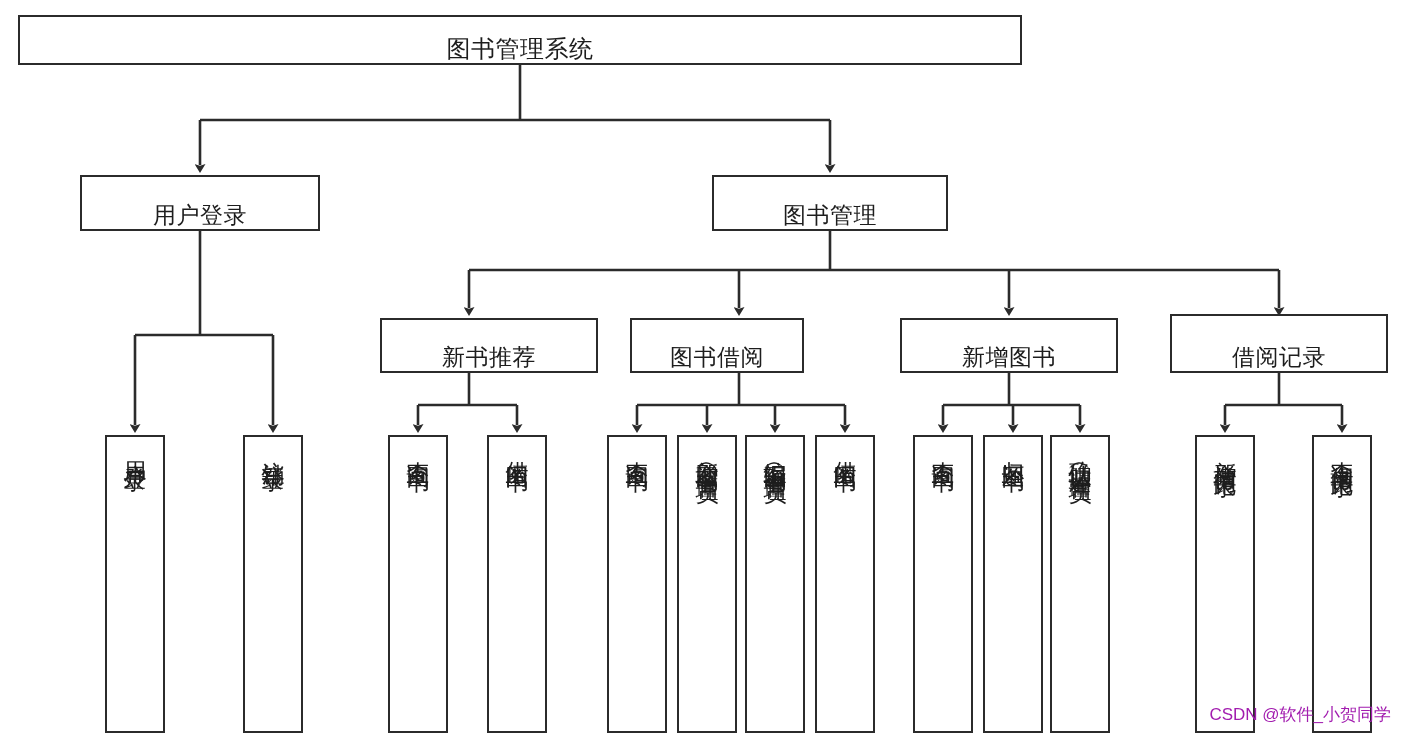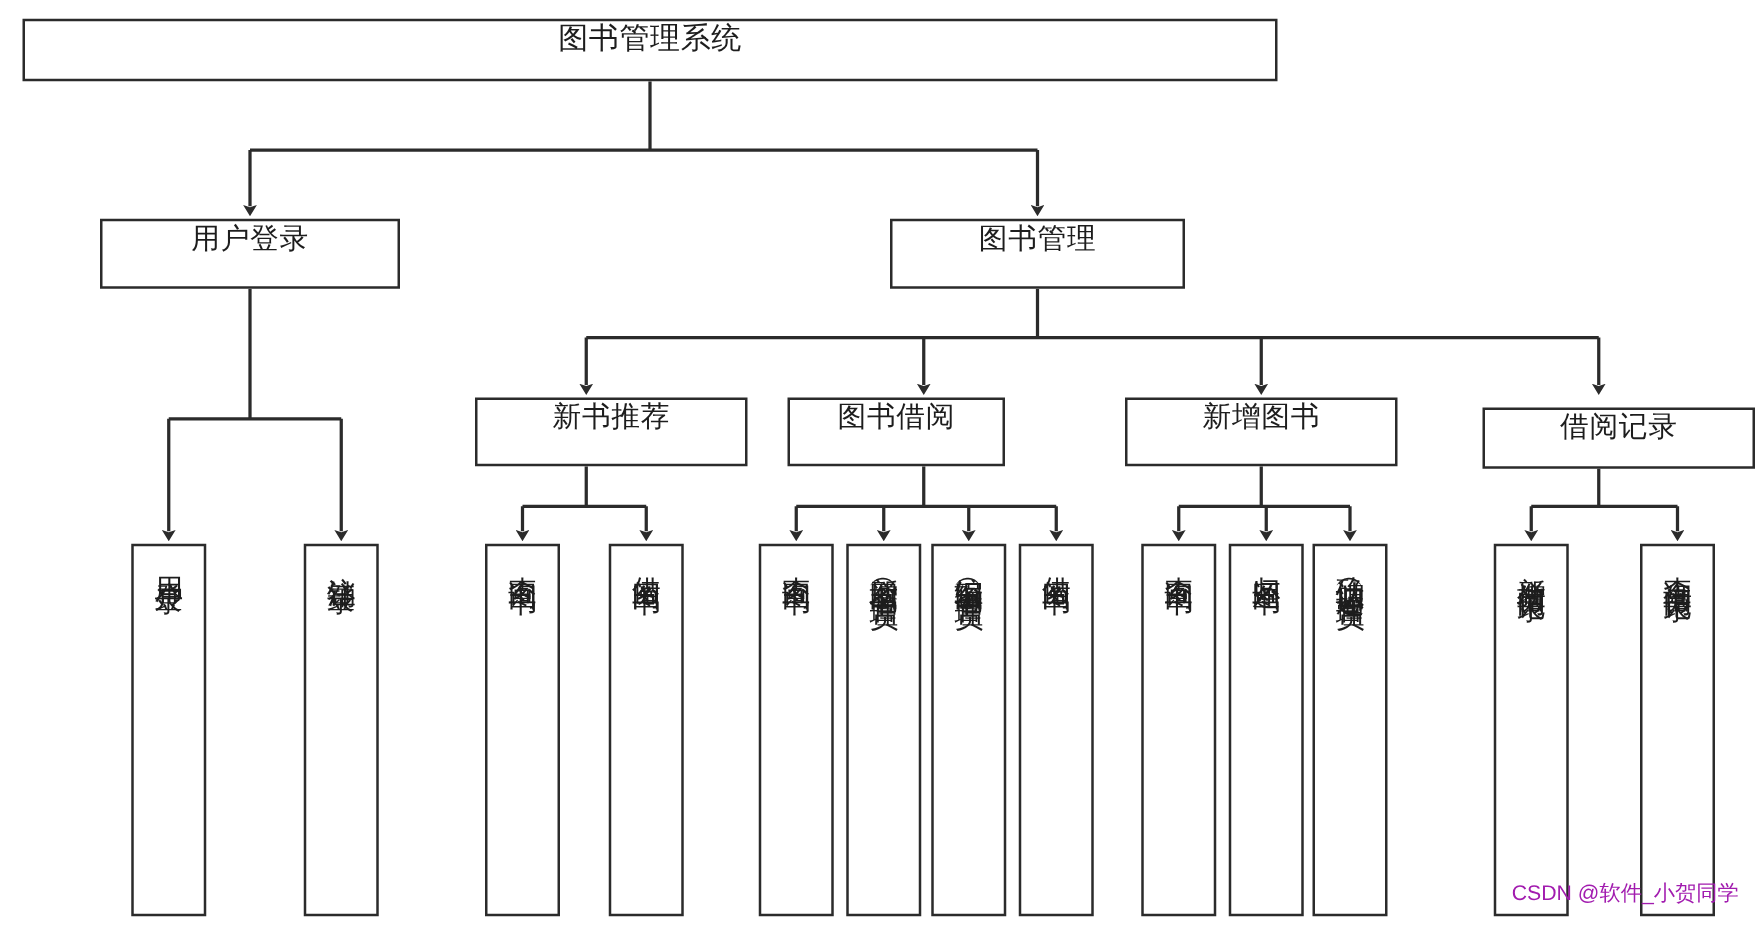--- a/index.html
+++ b/index.html
@@ -25,21 +25,21 @@
     width: 1405px;
     height: 747px;
     pointer-events: none;
   }
   .node {
     position: absolute;
     box-sizing: border-box;
     background: #ffffff;
     border: 2.5px solid #2b2b2b;
     display: flex;
-    align-items: flex-start;
+    align-items: flex-end;
     justify-content: center;
     text-align: center;
     color: #1d1d1d;
     z-index: 2;
   }
   .node-label {
     display: block;
     line-height: 1.18;
     letter-spacing: 0.5px;
   }
@@ -136,21 +136,21 @@
   <div id="level3-layer">
       <div class="node horiz" style="left: 380px; top: 318px; width: 218px; height: 55px;">
         <span class="node-label">新书推荐</span>
       </div>
       <div class="node horiz" style="left: 630px; top: 318px; width: 174px; height: 55px;">
         <span class="node-label">图书借阅</span>
       </div>
       <div class="node horiz" style="left: 900px; top: 318px; width: 218px; height: 55px;">
         <span class="node-label">新增图书</span>
       </div>
-      <div class="node horiz" style="left: 1170px; top: 326px; width: 218px; height: 49px; margin-left: 16px;">
+      <div class="node horiz" style="left: 1170px; top: 314px; width: 218px; height: 59px;">
         <span class="node-label">借阅记录</span>
       </div>
     </div>
   <div id="leaf-layer">
       <div class="node vert" style="left: 105px; top: 435px; width: 60px; height: 298px;">
         <span class="node-label">用户登录</span>
       </div>
       <div class="node vert" style="left: 243px; top: 435px; width: 60px; height: 298px;">
         <span class="node-label">注销登录</span>
       </div>

